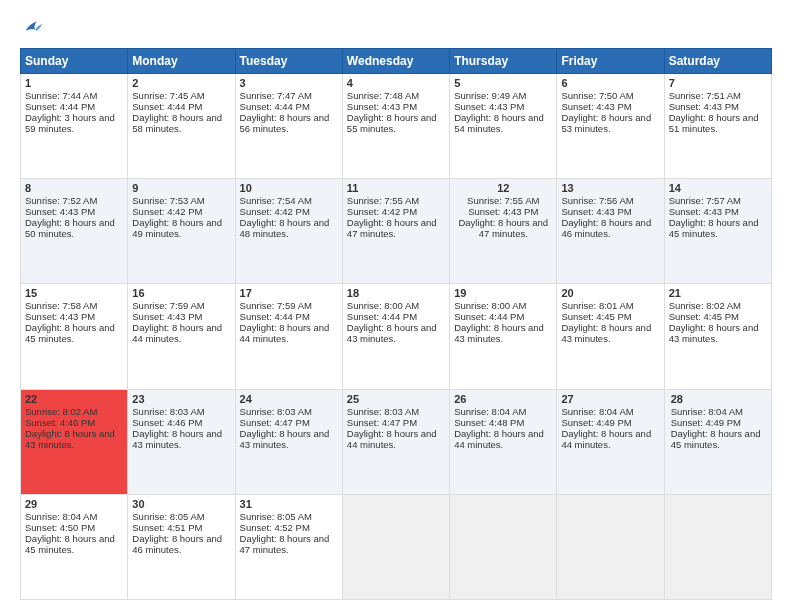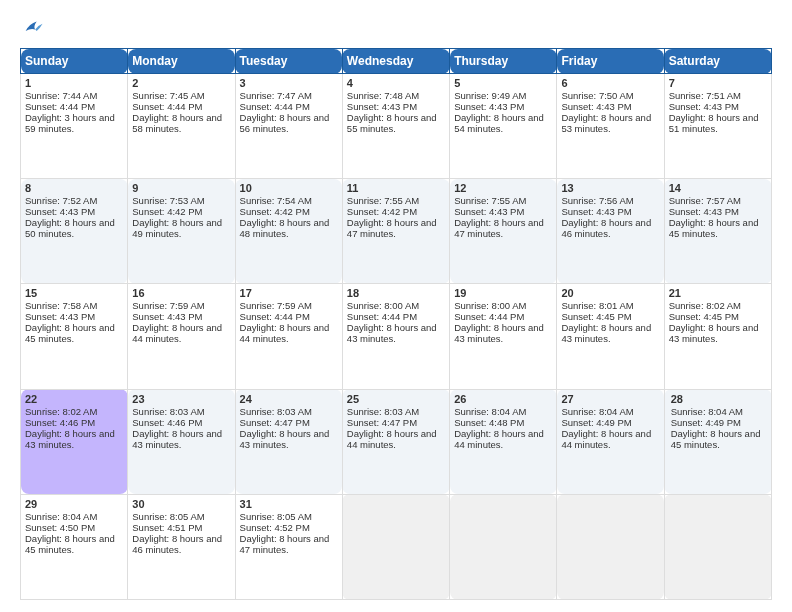--- a/index.html
+++ b/index.html
@@ -75,21 +75,20 @@
     }
     .empty-cell {
       background: #f0f0f0 !important;
     }
     table {
       width: 100%;
       border-collapse: collapse;
     }
     td, th {
       width: 14.28%;
-      border-radius: 8px;
     }
   </style>
 </head>
 <body>
 
 <div class="page">
   <div class="header">
     <div class="logo">
       <div class="logo-text">
         <span style="font-size:17px;font-weight:bold;color:#333;"></span>
@@ -126,35 +125,35 @@
           <td><span class="day-num">4</span><span>Sunrise: 7:48 AM</span><br><span>Sunset: 4:43 PM</span><br><span>Daylight: 8 hours and 55 minutes.</span></td>
           <td><span class="day-num">5</span><span>Sunrise: 9:49 AM</span><br><span>Sunset: 4:43 PM</span><br><span>Daylight: 8 hours and 54 minutes.</span></td>
           <td><span class="day-num">6</span><span>Sunrise: 7:50 AM</span><br><span>Sunset: 4:43 PM</span><br><span>Daylight: 8 hours and 53 minutes.</span></td>
           <td><span class="day-num">7</span><span>Sunrise: 7:51 AM</span><br><span>Sunset: 4:43 PM</span><br><span>Daylight: 8 hours and 51 minutes.</span></td>
         </tr>
         <tr>
           <td style="background: rgb(240, 244, 248);"><span class="day-num">8</span><span>Sunrise: 7:52 AM</span><br><span>Sunset: 4:43 PM</span><br><span>Daylight: 8 hours and 50 minutes.</span></td>
           <td style="background: rgb(240, 244, 248);"><span class="day-num">9</span><span>Sunrise: 7:53 AM</span><br><span>Sunset: 4:42 PM</span><br><span>Daylight: 8 hours and 49 minutes.</span></td>
           <td style="background: rgb(240, 244, 248);"><span class="day-num">10</span><span>Sunrise: 7:54 AM</span><br><span>Sunset: 4:42 PM</span><br><span>Daylight: 8 hours and 48 minutes.</span></td>
           <td style="background: rgb(240, 244, 248); margin-left: 32px;"><span class="day-num">11</span><span>Sunrise: 7:55 AM</span><br><span>Sunset: 4:42 PM</span><br><span>Daylight: 8 hours and 47 minutes.</span></td>
-          <td style="background: rgb(240, 244, 248);"><span class="day-num">12</span><span>Sunrise: 7:55 AM</span><br><span>Sunset: 4:43 PM</span><br><span>Daylight: 8 hours and 47 minutes.</span></td>
+          <td style="background: rgb(240, 244, 248); text-align: center;"><span class="day-num">12</span><span>Sunrise: 7:55 AM</span><br><span>Sunset: 4:43 PM</span><br><span>Daylight: 8 hours and 47 minutes.</span></td>
           <td style="background: rgb(240, 244, 248);"><span class="day-num">13</span><span>Sunrise: 7:56 AM</span><br><span>Sunset: 4:43 PM</span><br><span>Daylight: 8 hours and 46 minutes.</span></td>
           <td style="background: rgb(240, 244, 248);"><span class="day-num">14</span><span>Sunrise: 7:57 AM</span><br><span>Sunset: 4:43 PM</span><br><span>Daylight: 8 hours and 45 minutes.</span></td>
         </tr>
         <tr>
           <td><span class="day-num">15</span><span>Sunrise: 7:58 AM</span><br><span>Sunset: 4:43 PM</span><br><span>Daylight: 8 hours and 45 minutes.</span></td>
           <td><span class="day-num">16</span><span>Sunrise: 7:59 AM</span><br><span>Sunset: 4:43 PM</span><br><span>Daylight: 8 hours and 44 minutes.</span></td>
           <td><span class="day-num">17</span><span>Sunrise: 7:59 AM</span><br><span>Sunset: 4:44 PM</span><br><span>Daylight: 8 hours and 44 minutes.</span></td>
           <td><span class="day-num">18</span><span>Sunrise: 8:00 AM</span><br><span>Sunset: 4:44 PM</span><br><span>Daylight: 8 hours and 43 minutes.</span></td>
           <td><span class="day-num">19</span><span>Sunrise: 8:00 AM</span><br><span>Sunset: 4:44 PM</span><br><span>Daylight: 8 hours and 43 minutes.</span></td>
           <td><span class="day-num">20</span><span>Sunrise: 8:01 AM</span><br><span>Sunset: 4:45 PM</span><br><span>Daylight: 8 hours and 43 minutes.</span></td>
           <td><span class="day-num">21</span><span>Sunrise: 8:02 AM</span><br><span>Sunset: 4:45 PM</span><br><span>Daylight: 8 hours and 43 minutes.</span></td>
         </tr>
         <tr>
-          <td style="background: #c4b5fd;"><span class="day-num">22</span><span>Sunrise: 8:02 AM</span><br><span>Sunset: 4:46 PM</span><br><span>Daylight: 8 hours and 43 minutes.</span></td>
+          <td style="background: #ef4444;"><span class="day-num">22</span><span>Sunrise: 8:02 AM</span><br><span>Sunset: 4:46 PM</span><br><span>Daylight: 8 hours and 43 minutes.</span></td>
           <td style="background: rgb(240, 244, 248);"><span class="day-num">23</span><span>Sunrise: 8:03 AM</span><br><span>Sunset: 4:46 PM</span><br><span>Daylight: 8 hours and 43 minutes.</span></td>
           <td style="background: rgb(240, 244, 248);"><span class="day-num">24</span><span>Sunrise: 8:03 AM</span><br><span>Sunset: 4:47 PM</span><br><span>Daylight: 8 hours and 43 minutes.</span></td>
           <td style="background: rgb(240, 244, 248);"><span class="day-num">25</span><span>Sunrise: 8:03 AM</span><br><span>Sunset: 4:47 PM</span><br><span>Daylight: 8 hours and 44 minutes.</span></td>
           <td style="background: rgb(240, 244, 248);"><span class="day-num">26</span><span>Sunrise: 8:04 AM</span><br><span>Sunset: 4:48 PM</span><br><span>Daylight: 8 hours and 44 minutes.</span></td>
           <td style="background: rgb(240, 244, 248);"><span class="day-num">27</span><span>Sunrise: 8:04 AM</span><br><span>Sunset: 4:49 PM</span><br><span>Daylight: 8 hours and 44 minutes.</span></td>
           <td style="background: rgb(240, 244, 248); padding-left: 6px;"><span class="day-num">28</span><span>Sunrise: 8:04 AM</span><br><span>Sunset: 4:49 PM</span><br><span>Daylight: 8 hours and 45 minutes.</span></td>
         </tr>
         <tr>
           <td><span class="day-num">29</span><span>Sunrise: 8:04 AM</span><br><span>Sunset: 4:50 PM</span><br><span>Daylight: 8 hours and 45 minutes.</span></td>
           <td><span class="day-num">30</span><span>Sunrise: 8:05 AM</span><br><span>Sunset: 4:51 PM</span><br><span>Daylight: 8 hours and 46 minutes.</span></td>

